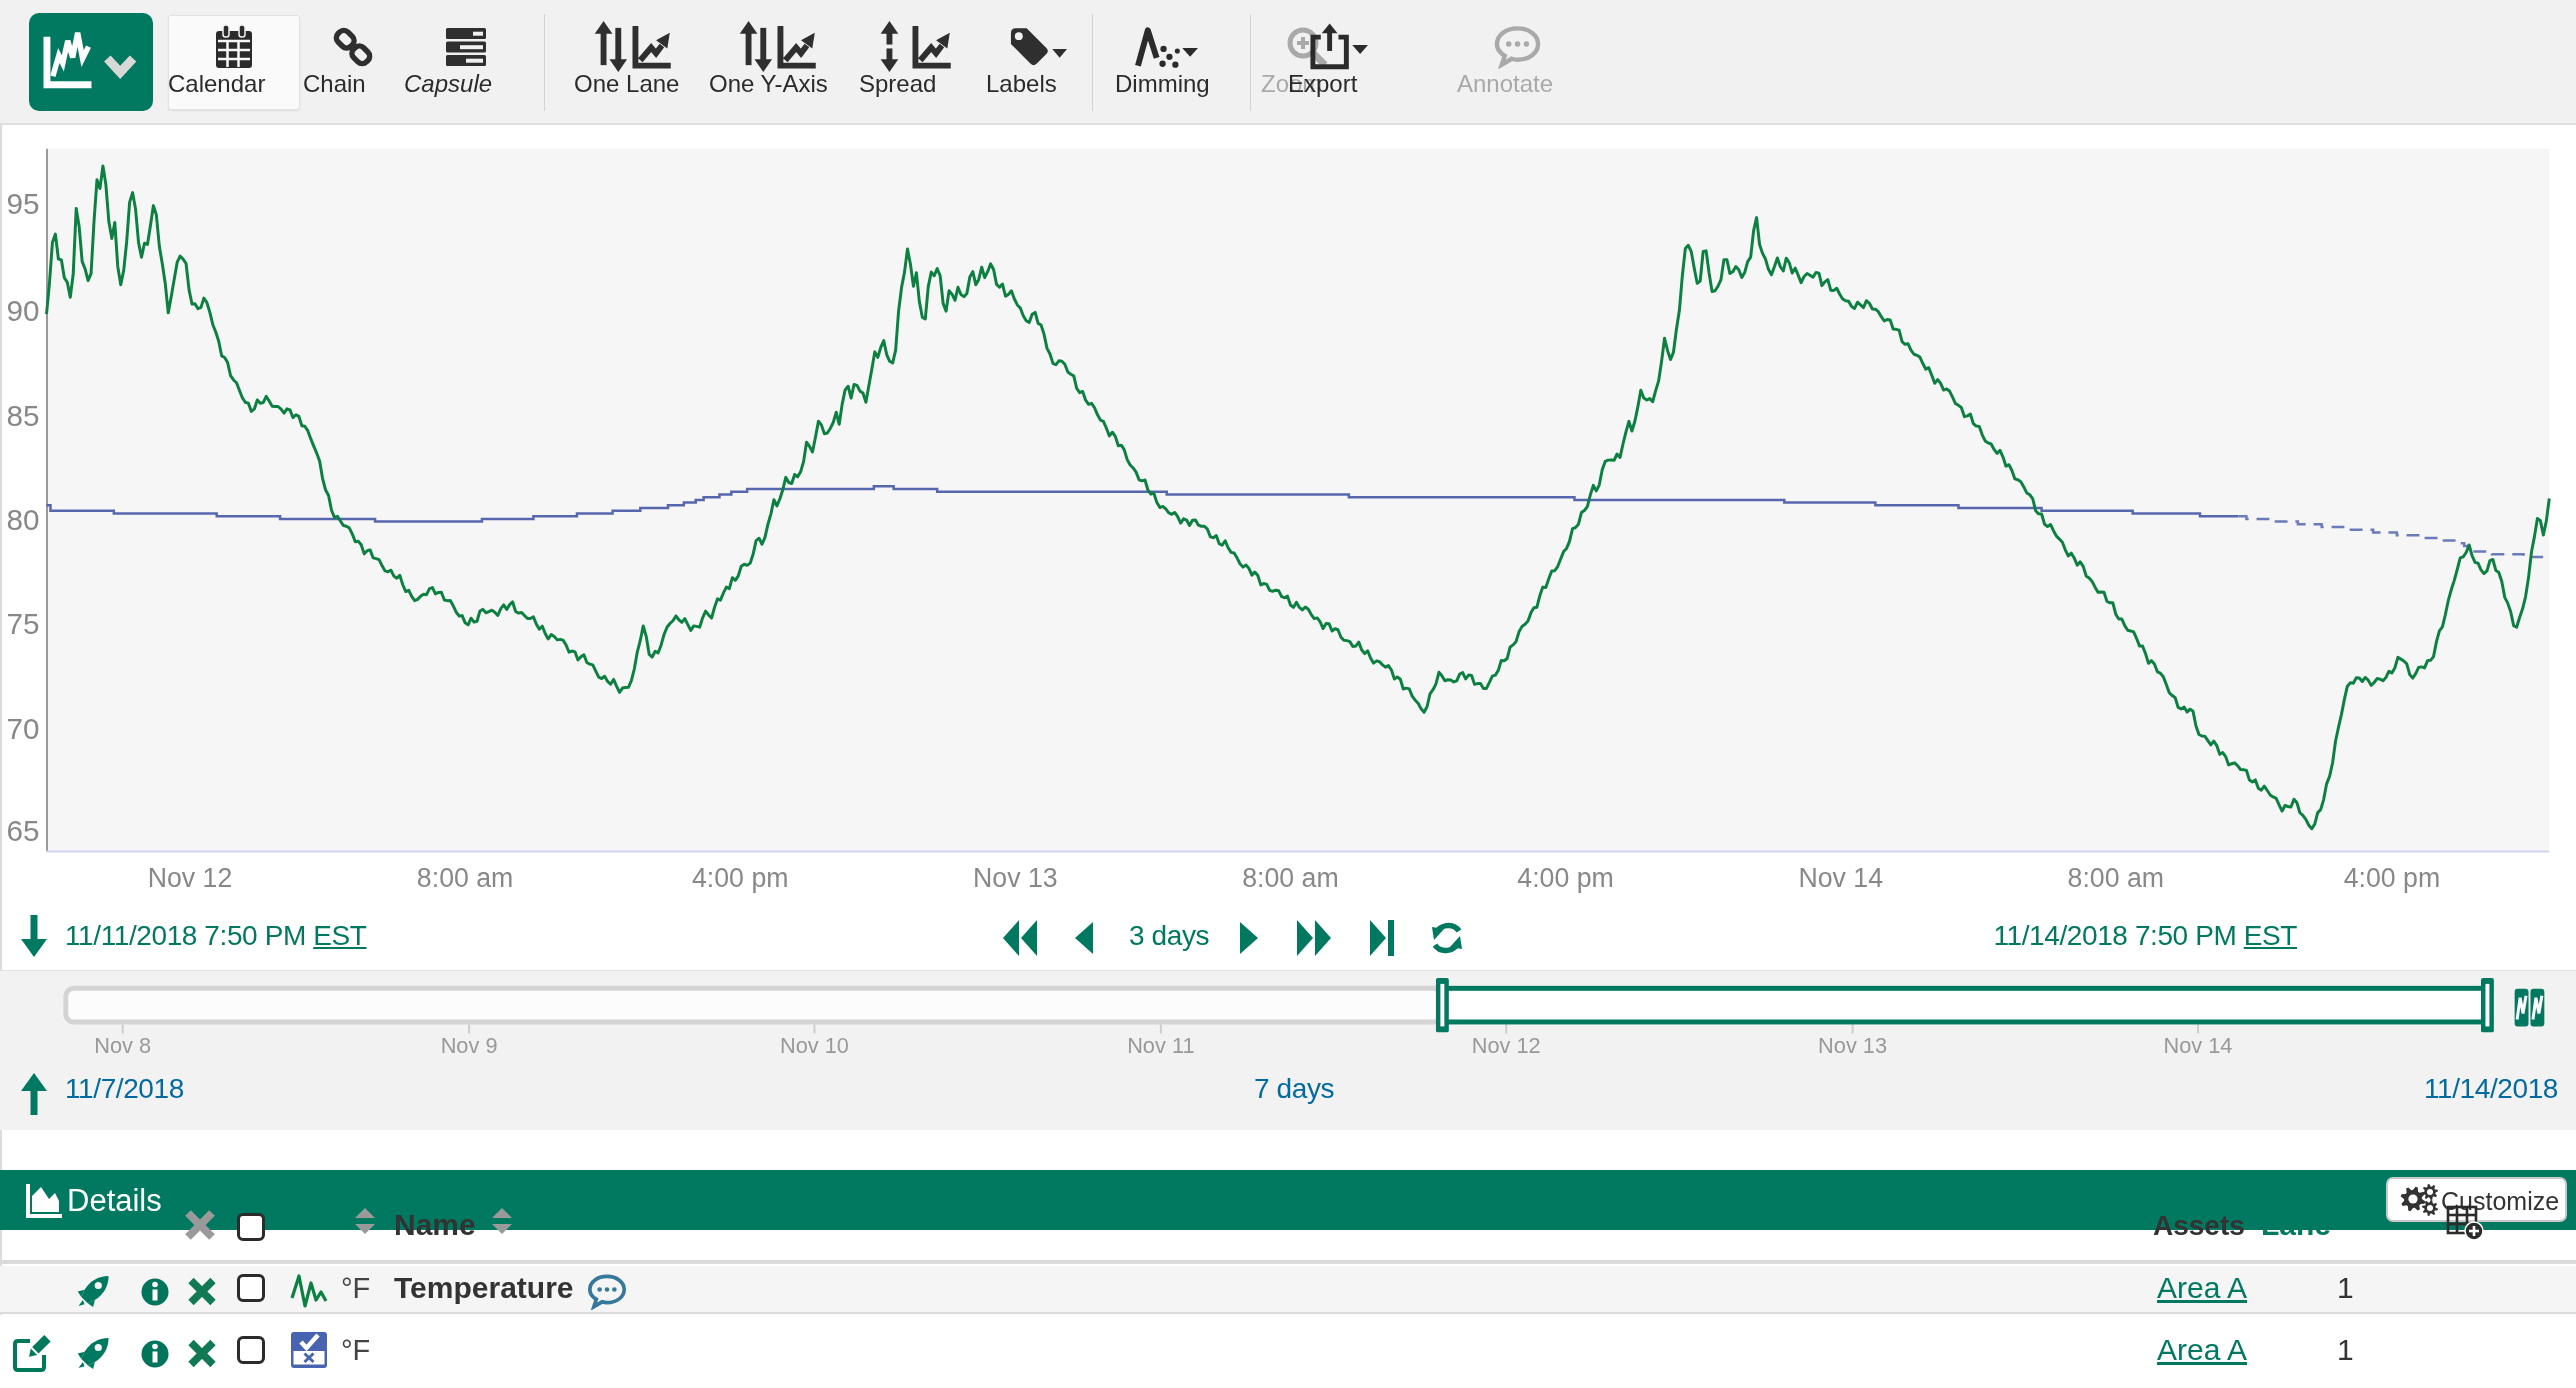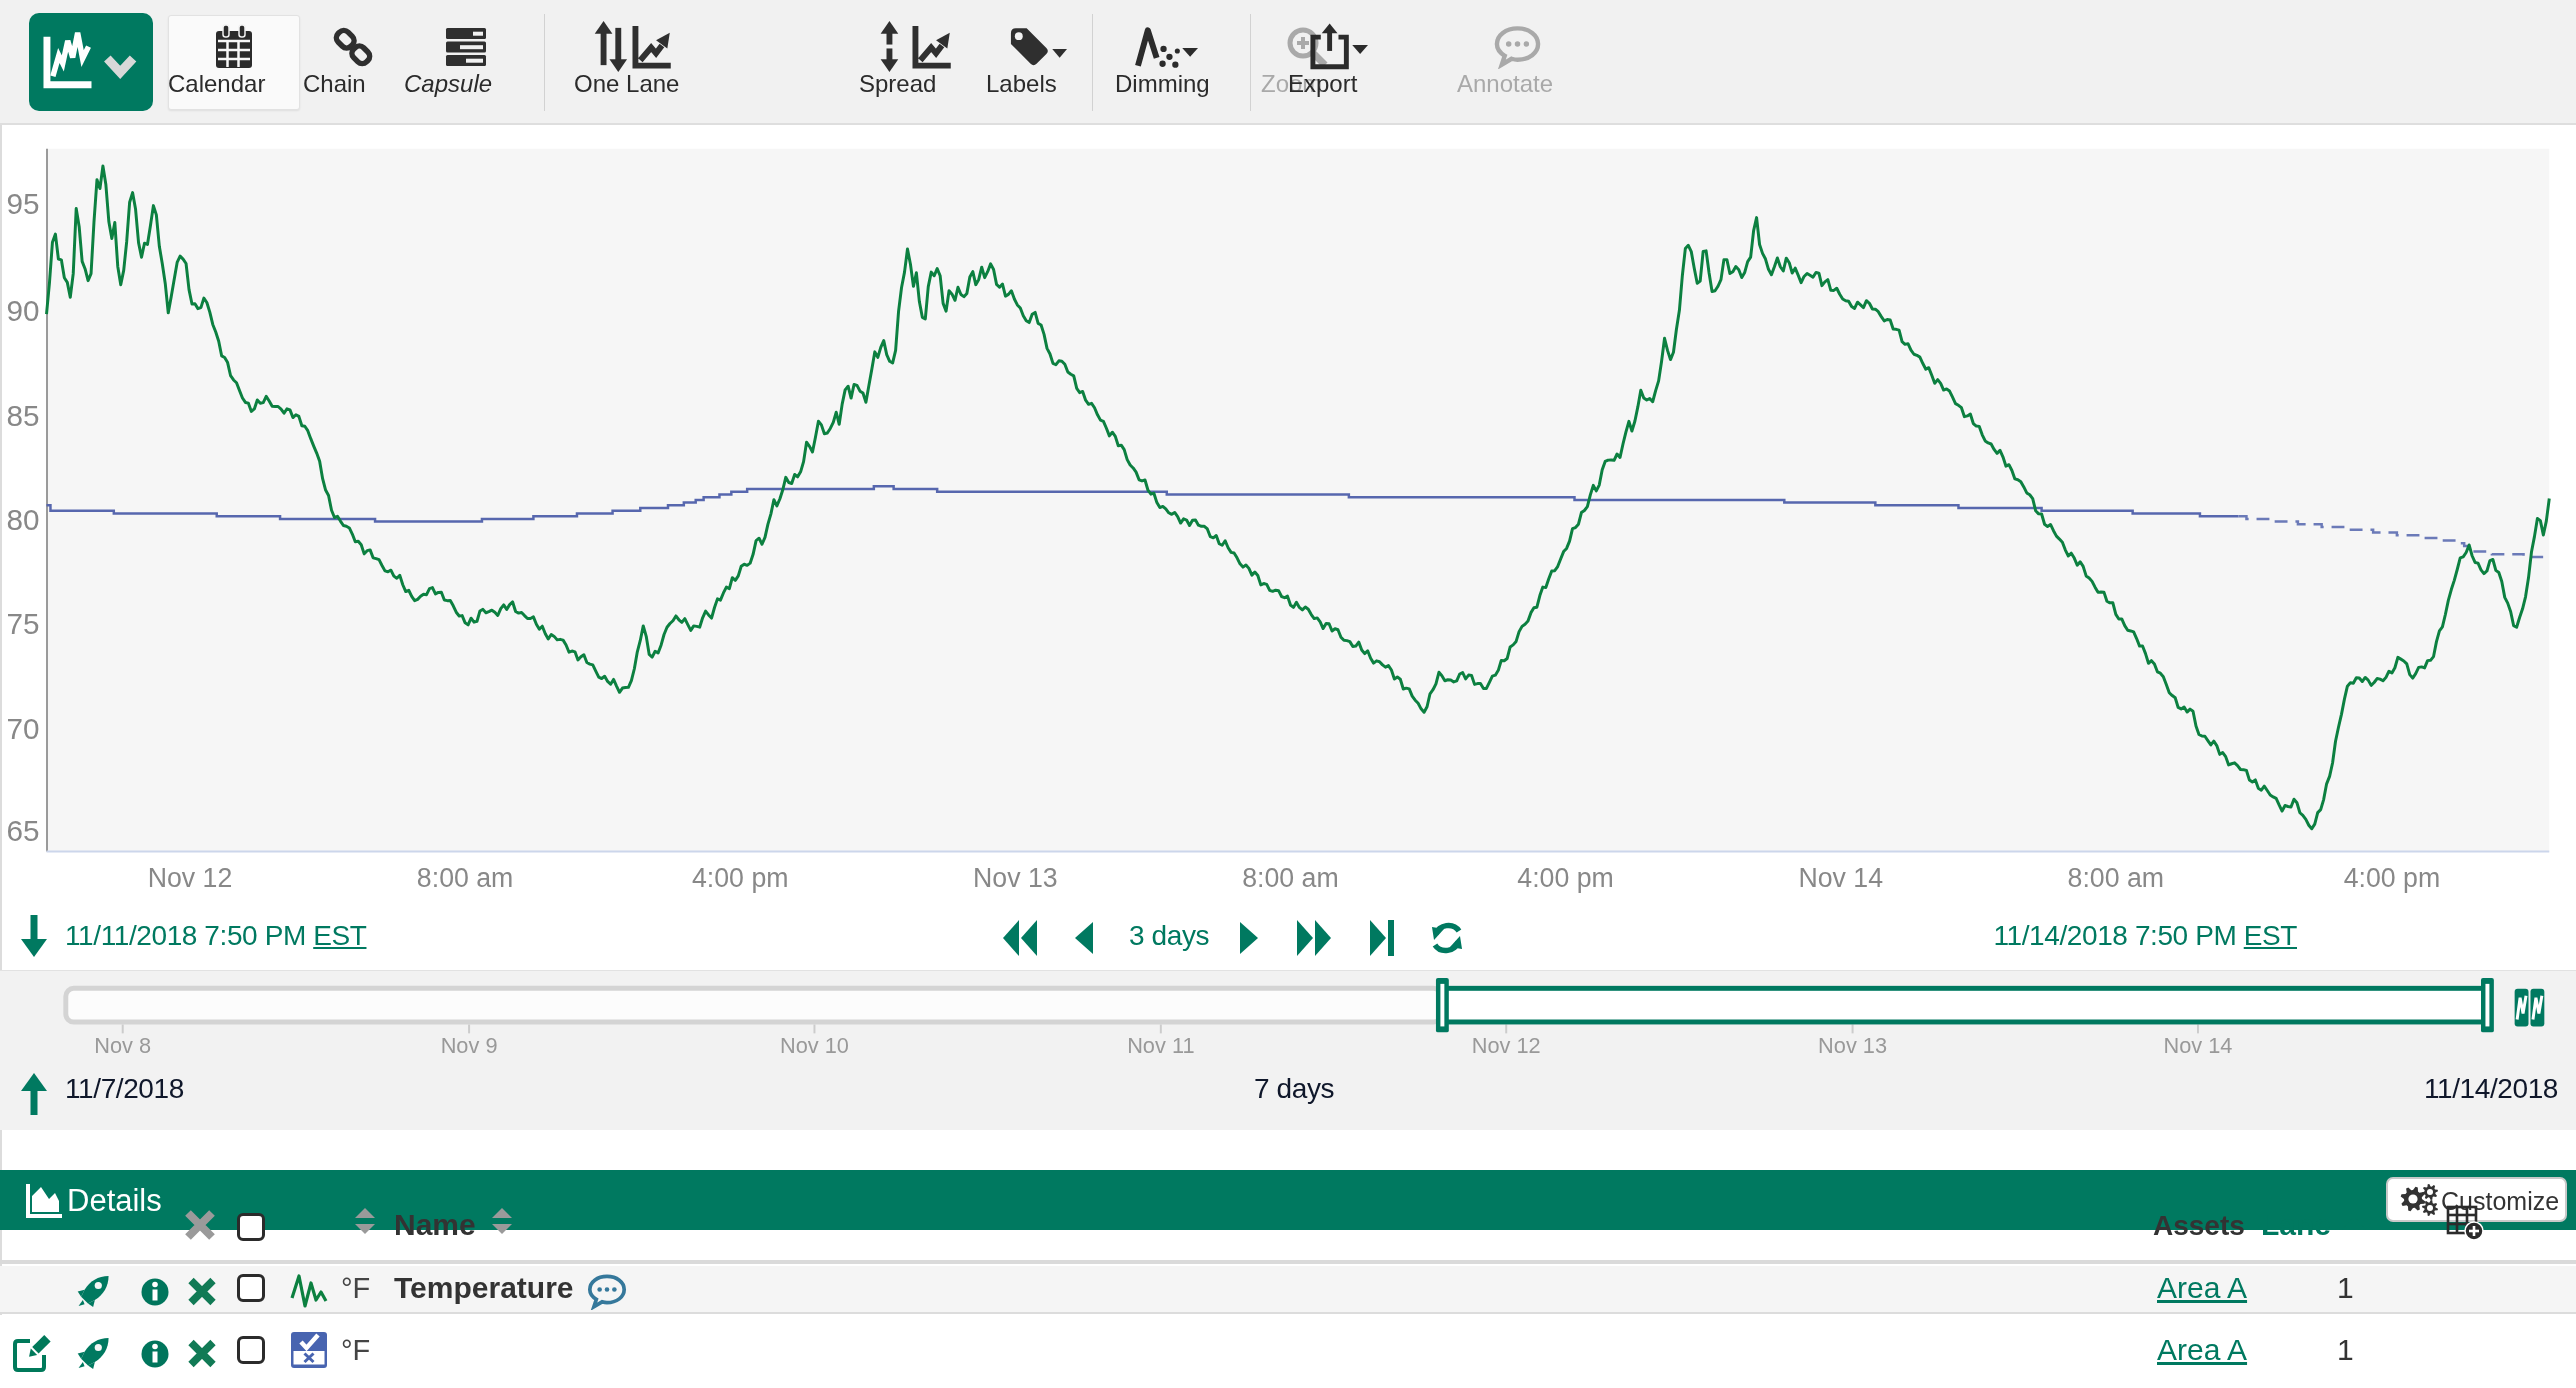--- a/index.html
+++ b/index.html
@@ -80,20 +80,35 @@
 <rect x="8.5" y="9" width="6" height="36"></rect>
             <polygon points="11.5,0 20.5,13 2.5,13"></polygon>
 <rect x="23.5" y="7" width="6" height="36"></rect>
             <polygon points="26.5,52 35.5,39 17.5,39"></polygon>
 </g>
 <path d="M44 5 V45.5 H80 M49 40 L60 27 L65 33 L71 25" stroke="#2f2f2f" stroke-width="6" fill="none"></path>
 <polygon points="79,12 76.5,28 65,19.5" fill="#2f2f2f"></polygon>
 </svg>
       </div>
     <div class="lbl">One Lane</div>
+  </div>
+  <div class="tbtn" style="left:709px; width:137px;">
+    <div class="ic">
+        <svg width="81" height="51" viewBox="0 0 82 52">
+<g fill="#2f2f2f">
+<rect x="8.5" y="9" width="6" height="36"></rect>
+            <polygon points="11.5,0 20.5,13 2.5,13"></polygon>
+<rect x="23.5" y="7" width="6" height="36"></rect>
+            <polygon points="26.5,52 35.5,39 17.5,39"></polygon>
+</g>
+<path d="M44 5 V45.5 H80 M49 40 L60 27 L65 33 L71 25" stroke="#2f2f2f" stroke-width="6" fill="none"></path>
+<polygon points="79,12 76.5,28 65,19.5" fill="#2f2f2f"></polygon>
+</svg>
+      </div>
+    <div class="lbl">One Y-Axis</div>
   </div>
   <div class="tbtn" style="left:859px; width:107px;">
     <div class="ic">
         <svg width="81" height="51" viewBox="0 0 82 52">
 <g fill="#2f2f2f">
 <rect x="14.5" y="11" width="6" height="13"></rect>
 <rect x="14.5" y="28" width="6" height="13"></rect>
 <polygon points="17.5,0 26.5,13 8.5,13"></polygon>
 <polygon points="17.5,52 26.5,39 8.5,39"></polygon>
 </g>
@@ -258,21 +273,21 @@
     <text x="124" y="84">Nov 8</text>
     <text x="474" y="84">Nov 9</text>
     <text x="823" y="84">Nov 10</text>
     <text x="1173" y="84">Nov 11</text>
     <text x="1522" y="84">Nov 12</text>
     <text x="1872" y="84">Nov 13</text>
     <text x="2221" y="84">Nov 14</text>
   </g>
 </svg>
 
-<div class="abs" style="left:0; top:1069px; width:2576px; height:49px; color:#0f172a; font-size:28px; letter-spacing:-0.4px;">
+<div class="abs" style="left:0; top:1069px; width:2576px; height:49px; color:#0369a1; font-size:28px; letter-spacing:-0.4px;">
   <svg class="abs" style="left:20px; top:2px;" width="28" height="46" viewBox="0 0 28 46">
     <line x1="14" y1="18" x2="14" y2="44" stroke="#007960" stroke-width="7"></line>
     <polygon points="1,20 27,20 14,2" fill="#007960"></polygon>
   </svg>
   <div class="abs" style="left:65px; top:4px;">11/7/2018</div>
   <div class="abs" style="left:1254px; top:4px;">7 days</div>
   <div class="abs" style="right:18px; top:4px;">11/14/2018</div>
 </div>
 
 <div class="abs" style="left:0; top:1130px; width:2576px; height:60px; background:#007960;margin-top:40px;">

